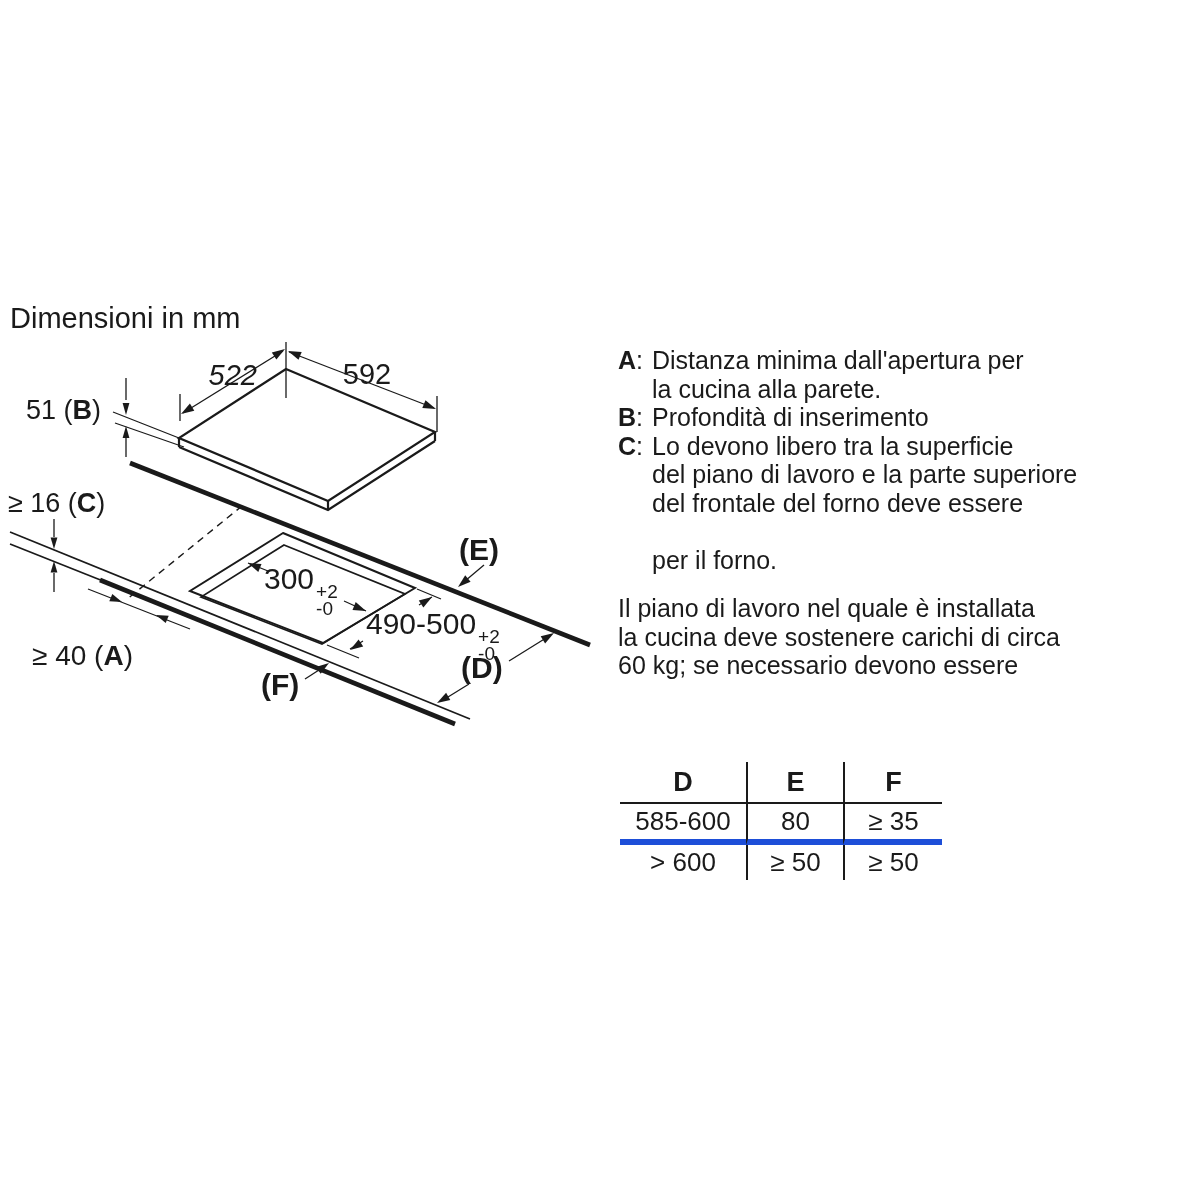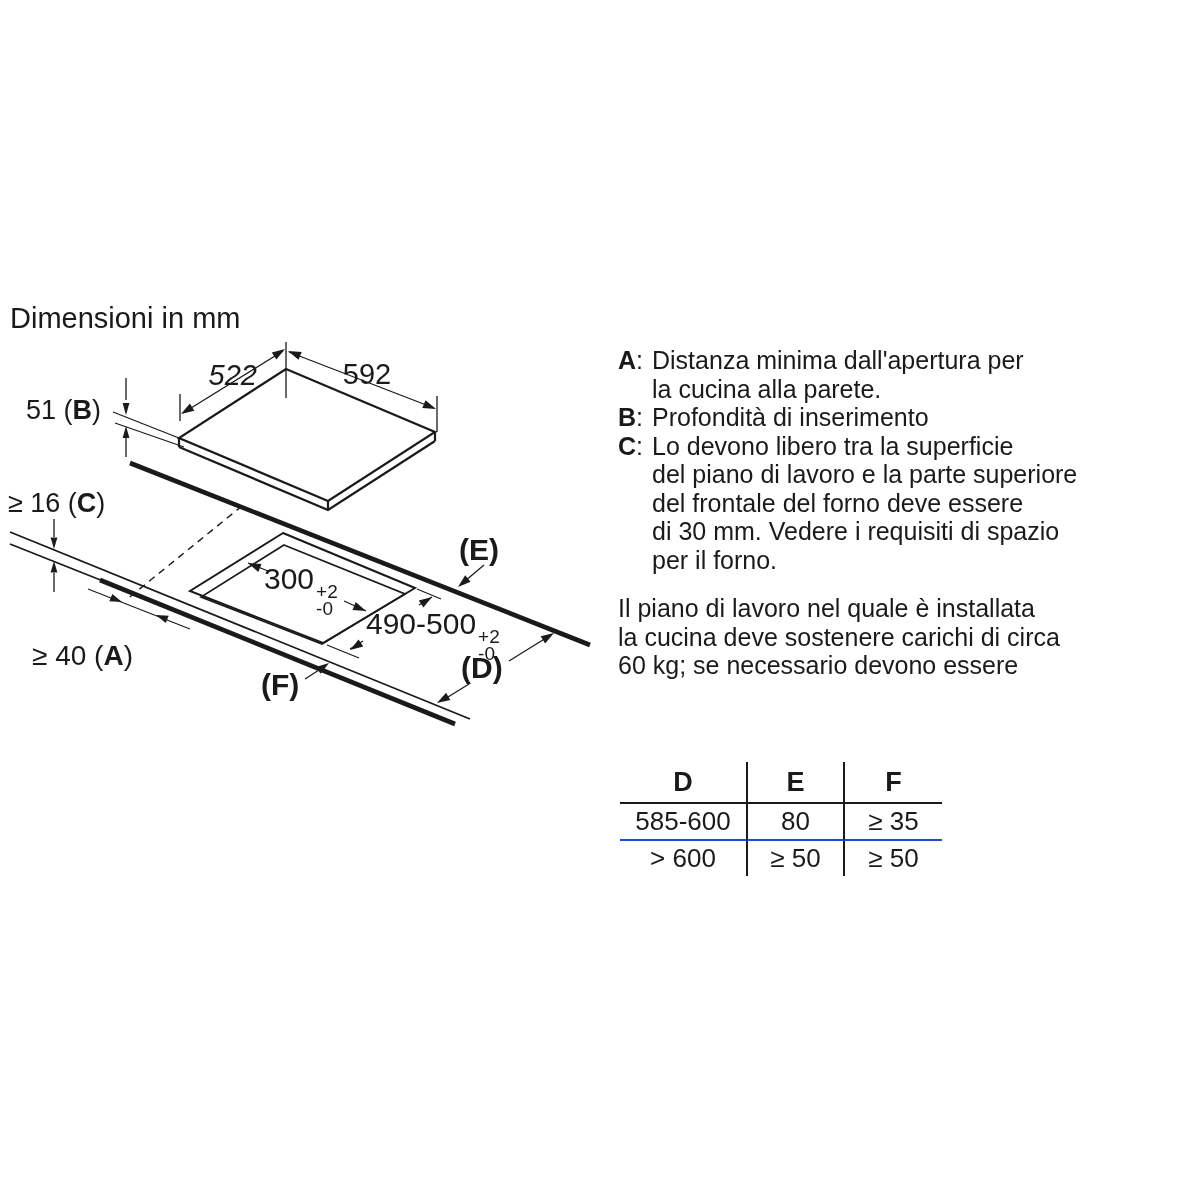--- a/index.html
+++ b/index.html
@@ -39,21 +39,21 @@
   .leg-sep{margin-right:9px;}
   #note{left:618px;top:594px;font-size:25px;line-height:28.5px;}
   
   #spec-table{
     left:620px;top:762px;display:grid;
     grid-template-columns:126px 97px 99px;
   }
   .cell{display:flex;align-items:center;justify-content:center;}
   .th{height:40px;font-size:27px;font-weight:bold;border-bottom:2px solid #1a1a1a;}
   .td{height:35px;font-size:26px;}
-  .row1{border-bottom:2px solid #1d4ed8;}
+  .row1{border-bottom:6px solid #1d4ed8;}
   .colsep{border-left:2px solid #1a1a1a;}
 </style>
 </head>
 <body>
 
 <div id="title" class="abs nowrap">Dimensioni in mm</div>
 
 <svg id="diagram-svg" class="abs" width="620" height="430" viewBox="0 330 620 430" fill="none" stroke="#1a1a1a" stroke-linecap="butt">
 
   <polygon points="286,369 435,432 328,501 179,438" stroke-width="2.2"></polygon>
@@ -158,21 +158,21 @@
       <span>-0</span>
     </span></div>
 
 <div id="lbl-e" class="abs ref-label nowrap">(E)</div>
 <div id="lbl-d" class="abs ref-label nowrap">(D)</div>
 <div id="lbl-f" class="abs ref-label nowrap">(F)</div>
 
 <div id="legend" class="abs">
   <div class="leg-item"><span class="b">A</span><span class="leg-sep">:</span><span>Distanza minima dall'apertura per</span><br><span>la cucina alla parete.</span></div>
   <div class="leg-item"><span class="b">B</span><span class="leg-sep">:</span><span>Profondità di inserimento</span></div>
-  <div class="leg-item"><span class="b">C</span><span class="leg-sep">:</span><span>Lo devono libero tra la superficie</span><br><span>del piano di lavoro e la parte superiore</span><br><span>del frontale del forno deve essere</span><br><span>di 30 mm. Vedere i requisiti di spazio</span><br><span>per il forno.</span></div>
+  <div class="leg-item"><span class="b">C</span><span class="leg-sep">:</span><span>Lo devono libero tra la superficie</span><br><span>del piano di lavoro e la parte superiore</span><br><span>del frontale del forno deve essere</span><br><br><span>per il forno.</span></div>
 </div>
 
 <div id="note" class="abs">
   <div class="nowrap">Il piano di lavoro nel quale è installata</div>
   <div class="nowrap">la cucina deve sostenere carichi di circa</div>
   <div class="nowrap">60 kg; se necessario devono essere</div>
 </div>
 
 <div id="spec-table" class="abs">
   <div class="cell th">D</div>

